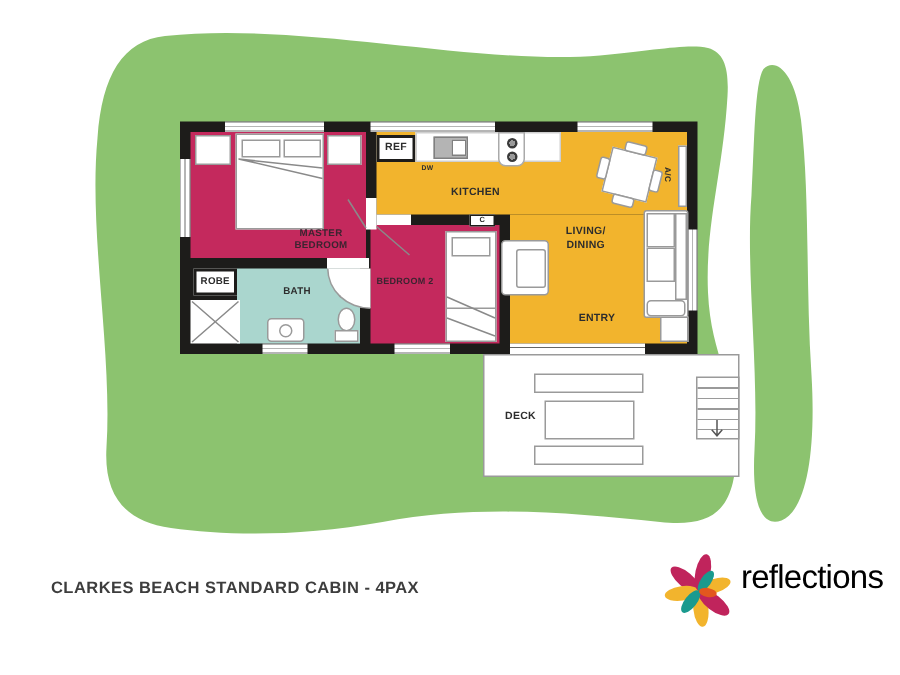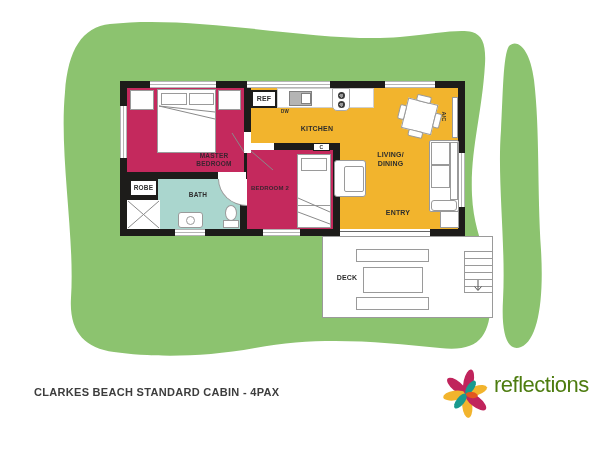--- a/index.html
+++ b/index.html
@@ -147,16 +147,16 @@
         <ellipse transform="rotate(172) translate(11.5,0)" rx="11.5" ry="4.8" fill="#f2b42d"></ellipse>
         <ellipse transform="rotate(84) translate(12,0)" rx="12" ry="5" fill="#f2b42d"></ellipse>
         <ellipse transform="rotate(38) translate(12.5,0)" rx="12.5" ry="5.2" fill="#c0245c"></ellipse>
         <ellipse transform="rotate(-18) translate(11,0)" rx="11" ry="4.6" fill="#f2b42d"></ellipse>
         <ellipse transform="rotate(-78) translate(12.5,0)" rx="12.5" ry="5" fill="#c0245c"></ellipse>
         <ellipse transform="rotate(128) translate(9,0)" rx="9" ry="4" fill="#1a9a8e"></ellipse>
         <ellipse transform="rotate(-55) translate(8,0)" rx="8" ry="3.5" fill="#1a9a8e"></ellipse>
         <ellipse transform="rotate(10) translate(6,0)" rx="6" ry="3" fill="#e2571f"></ellipse>
       </g>
     </svg>
-    <div style="position:absolute;left:58px;top:12px;font-size:22px;line-height:26px;color:#4d7c0f;letter-spacing:-.5px;">reflections</div>
+    <div style="position:absolute;left:58px;top:12px;font-size:22px;line-height:26px;color:#000000;letter-spacing:-.5px;">reflections</div>
   </div>
 
 </div>
 
 </body></html>

